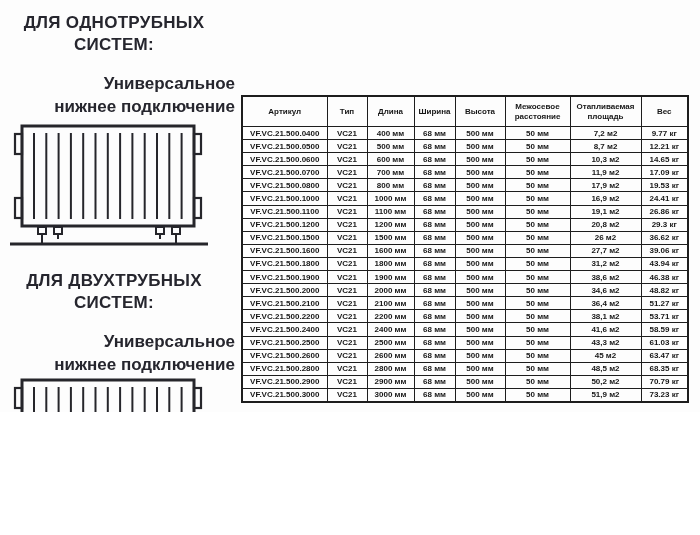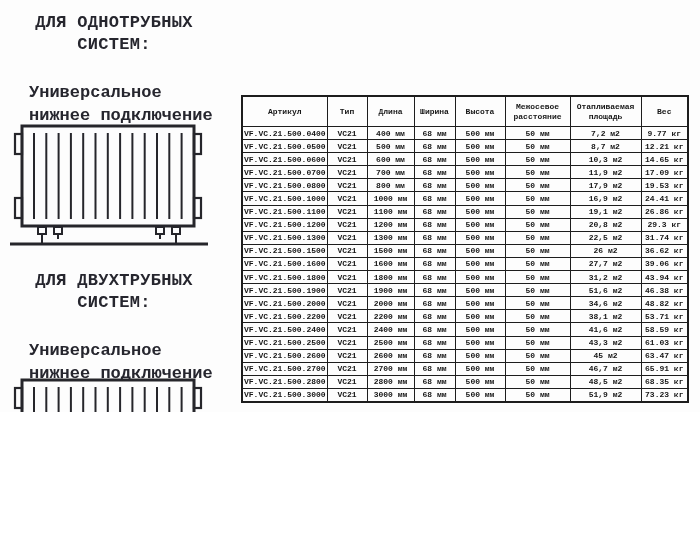--- a/index.html
+++ b/index.html
@@ -1,32 +1,32 @@
 <!DOCTYPE html>
 <html><head>
 <meta charset="utf-8">
 <style>
   html,body{margin:0;padding:0;background:#ffffff;}
   .canvas{
     position:relative;
     width:700px;height:412px;
     background:#fdfdfd;
-    font-family:Liberation Mono, monospace;
+    font-family:Liberation Sans, sans-serif;
     overflow:hidden;
   }
   
   .left-panel{position:absolute;left:0;top:0;width:235px;height:535px;}
   .section-heading{
     position:absolute;left:6px;width:216px;margin:0;
     text-align:center;font-size:17px;line-height:22px;
     font-weight:bold;letter-spacing:.3px;color:#26262e;
   }
   .section-sub{
-    position:absolute;left:12px;width:215px;margin:17px;
-    text-align:left;font-size:17px;line-height:23px;
+    position:absolute;left:12px;width:215px;margin:8px;
+    text-align:right;font-size:17px;line-height:23px;
     font-weight:bold;color:#26262e;
   }
   .diagram{position:absolute;left:10px;}
   .diagram svg{display:block;}
   
   .spec-table-wrap{position:absolute;left:241px;top:95px;width:446px;}
   table.spec{
     border-collapse:collapse;table-layout:fixed;width:446px;
     border:2.5px solid #1d1d1d;
   }
@@ -249,30 +249,20 @@
             <td>VF.VC.21.500.1200</td>
             <td>VC21</td>
             <td>1200 мм</td>
             <td>68 мм</td>
             <td>500 мм</td>
             <td>50 мм</td>
             <td>20,8 м2</td>
             <td>29.3 кг</td>
           </tr>
           <tr>
-            <td>VF.VC.21.500.1300</td>
-            <td>VC21</td>
-            <td>1300 мм</td>
-            <td>68 мм</td>
-            <td>500 мм</td>
-            <td>50 мм</td>
-            <td>22,5 м2</td>
-            <td>31.74 кг</td>
-          </tr>
-          <tr>
             <td>VF.VC.21.500.1500</td>
             <td>VC21</td>
             <td>1500 мм</td>
             <td>68 мм</td>
             <td>500 мм</td>
             <td>50 мм</td>
             <td>26 м2</td>
             <td>36.62 кг</td>
           </tr>
           <tr>
@@ -295,34 +285,44 @@
             <td>31,2 м2</td>
             <td>43.94 кг</td>
           </tr>
           <tr>
             <td>VF.VC.21.500.1900</td>
             <td>VC21</td>
             <td>1900 мм</td>
             <td>68 мм</td>
             <td>500 мм</td>
             <td>50 мм</td>
-            <td>51,6 м2</td>
+            <td>38,6 м2</td>
             <td>46.38 кг</td>
           </tr>
           <tr>
             <td>VF.VC.21.500.2000</td>
             <td>VC21</td>
             <td>2000 мм</td>
             <td>68 мм</td>
             <td>500 мм</td>
             <td>50 мм</td>
             <td>34,6 м2</td>
             <td>48.82 кг</td>
           </tr>
           <tr>
+            <td>VF.VC.21.500.2100</td>
+            <td>VC21</td>
+            <td>2100 мм</td>
+            <td>68 мм</td>
+            <td>500 мм</td>
+            <td>50 мм</td>
+            <td>36,4 м2</td>
+            <td>51.27 кг</td>
+          </tr>
+          <tr>
             <td>VF.VC.21.500.2200</td>
             <td>VC21</td>
             <td>2200 мм</td>
             <td>68 мм</td>
             <td>500 мм</td>
             <td>50 мм</td>
             <td>38,1 м2</td>
             <td>53.71 кг</td>
           </tr>
           <tr>
@@ -349,38 +349,38 @@
             <td>VF.VC.21.500.2600</td>
             <td>VC21</td>
             <td>2600 мм</td>
             <td>68 мм</td>
             <td>500 мм</td>
             <td>50 мм</td>
             <td>45 м2</td>
             <td>63.47 кг</td>
           </tr>
           <tr>
-            <td>VF.VC.21.500.2700</td>
-            <td>VC21</td>
-            <td>2700 мм</td>
-            <td>68 мм</td>
-            <td>500 мм</td>
-            <td>50 мм</td>
-            <td>46,7 м2</td>
-            <td>65.91 кг</td>
-          </tr>
-          <tr>
             <td>VF.VC.21.500.2800</td>
             <td>VC21</td>
             <td>2800 мм</td>
             <td>68 мм</td>
             <td>500 мм</td>
             <td>50 мм</td>
             <td>48,5 м2</td>
             <td>68.35 кг</td>
+          </tr>
+          <tr>
+            <td>VF.VC.21.500.2900</td>
+            <td>VC21</td>
+            <td>2900 мм</td>
+            <td>68 мм</td>
+            <td>500 мм</td>
+            <td>50 мм</td>
+            <td>50,2 м2</td>
+            <td>70.79 кг</td>
           </tr>
           <tr>
             <td>VF.VC.21.500.3000</td>
             <td>VC21</td>
             <td>3000 мм</td>
             <td>68 мм</td>
             <td>500 мм</td>
             <td>50 мм</td>
             <td>51,9 м2</td>
             <td>73.23 кг</td>

